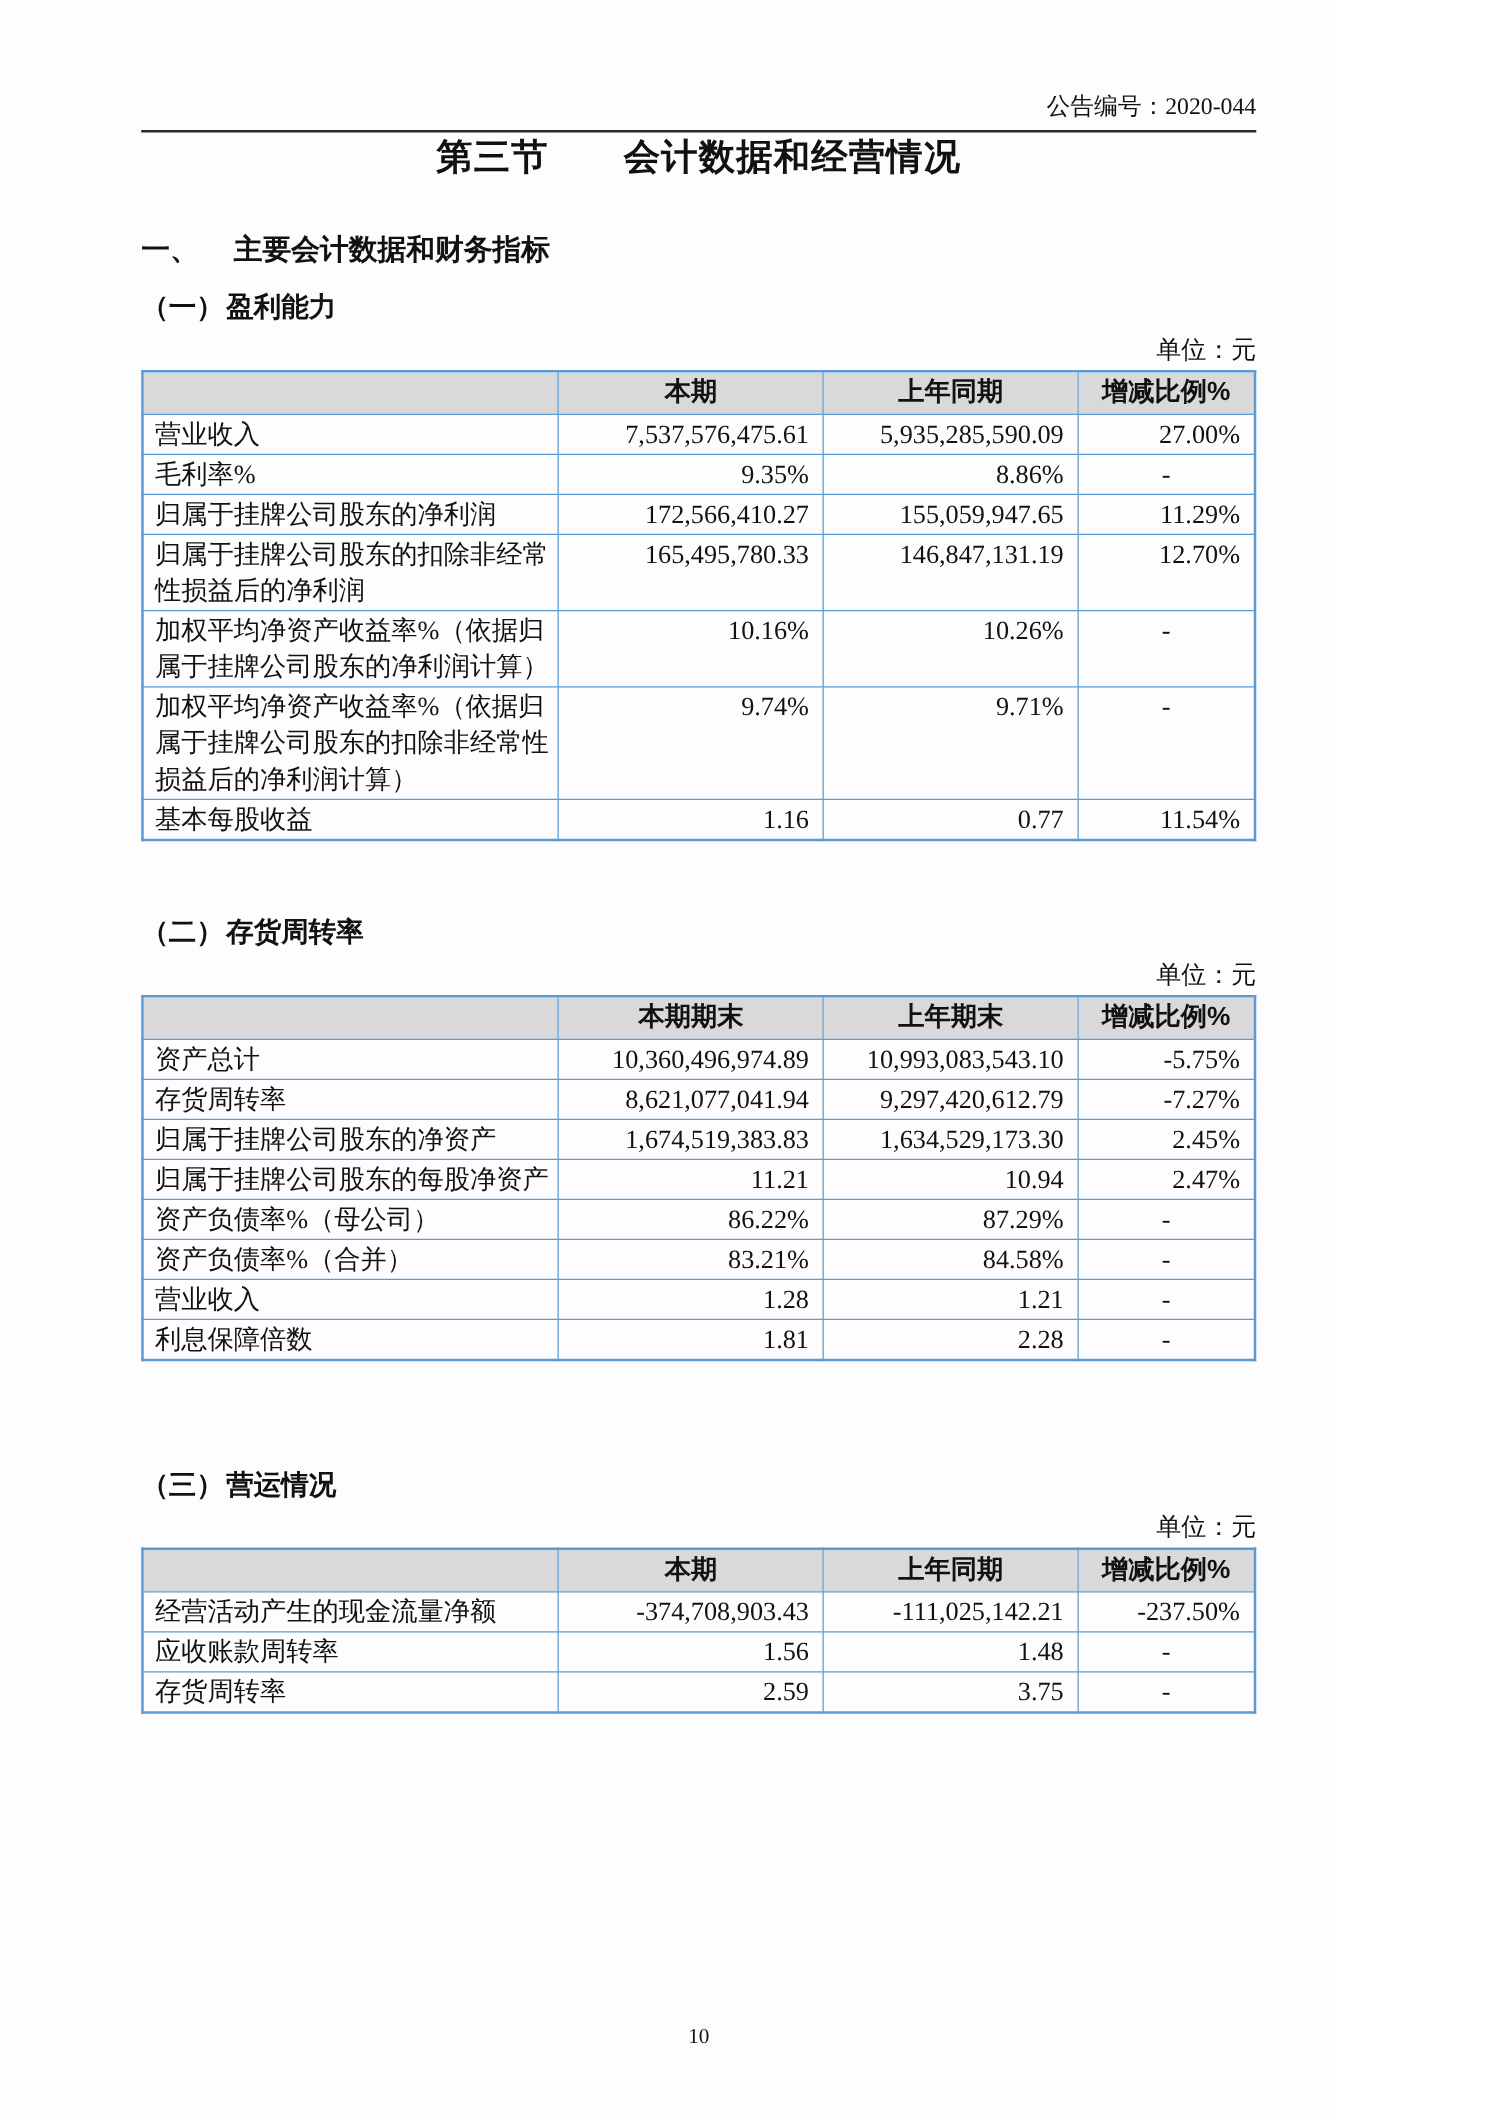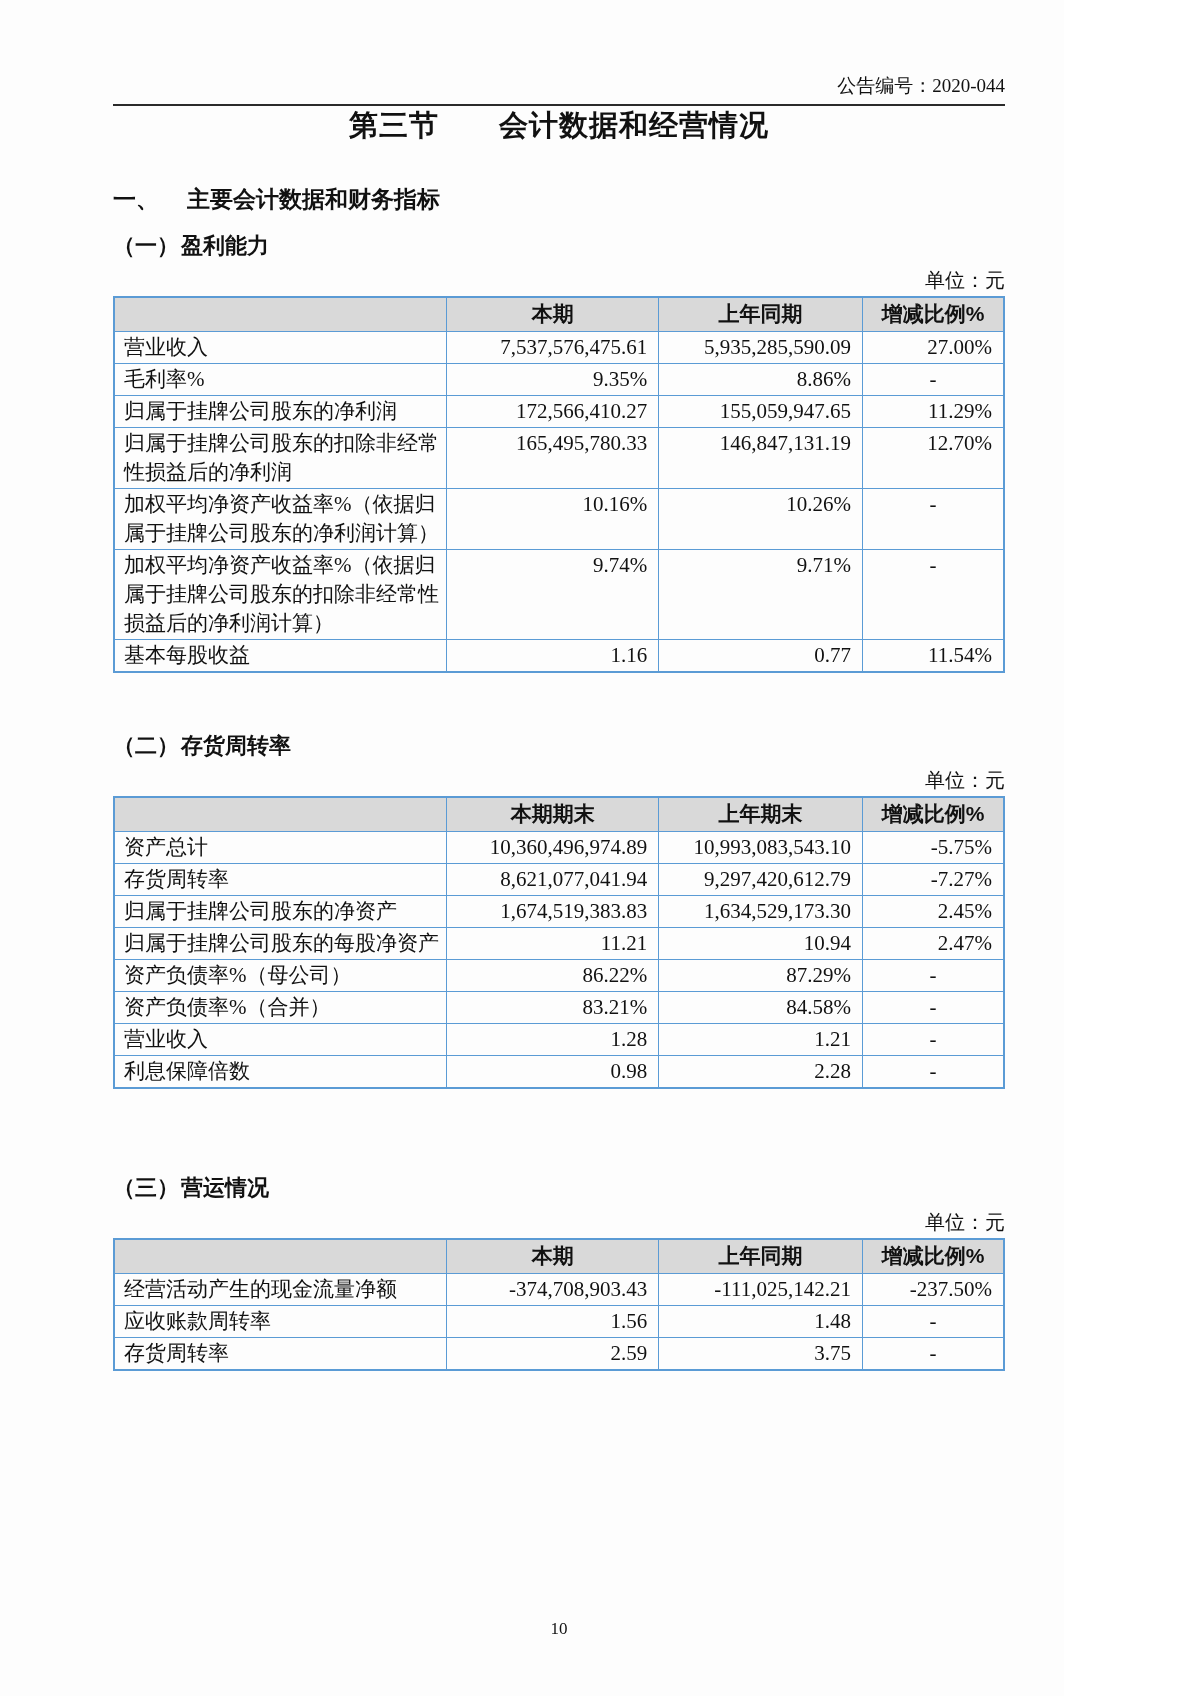--- a/index.html
+++ b/index.html
@@ -235,21 +235,21 @@
             <td class="num dash">-</td>
           </tr>
           <tr>
             <td class="label">营业收入</td>
             <td class="num">1.28</td>
             <td class="num">1.21</td>
             <td class="num dash">-</td>
           </tr>
           <tr>
             <td class="label">利息保障倍数</td>
-            <td class="num">0.98</td>
+            <td class="num">1.81</td>
             <td class="num">2.28</td>
             <td class="num dash">-</td>
           </tr>
         </tbody>
       </table>
 
     <div class="sub-heading third">
       <span class="prefix">（三）</span>
       <span>营运情况</span>
     </div>

